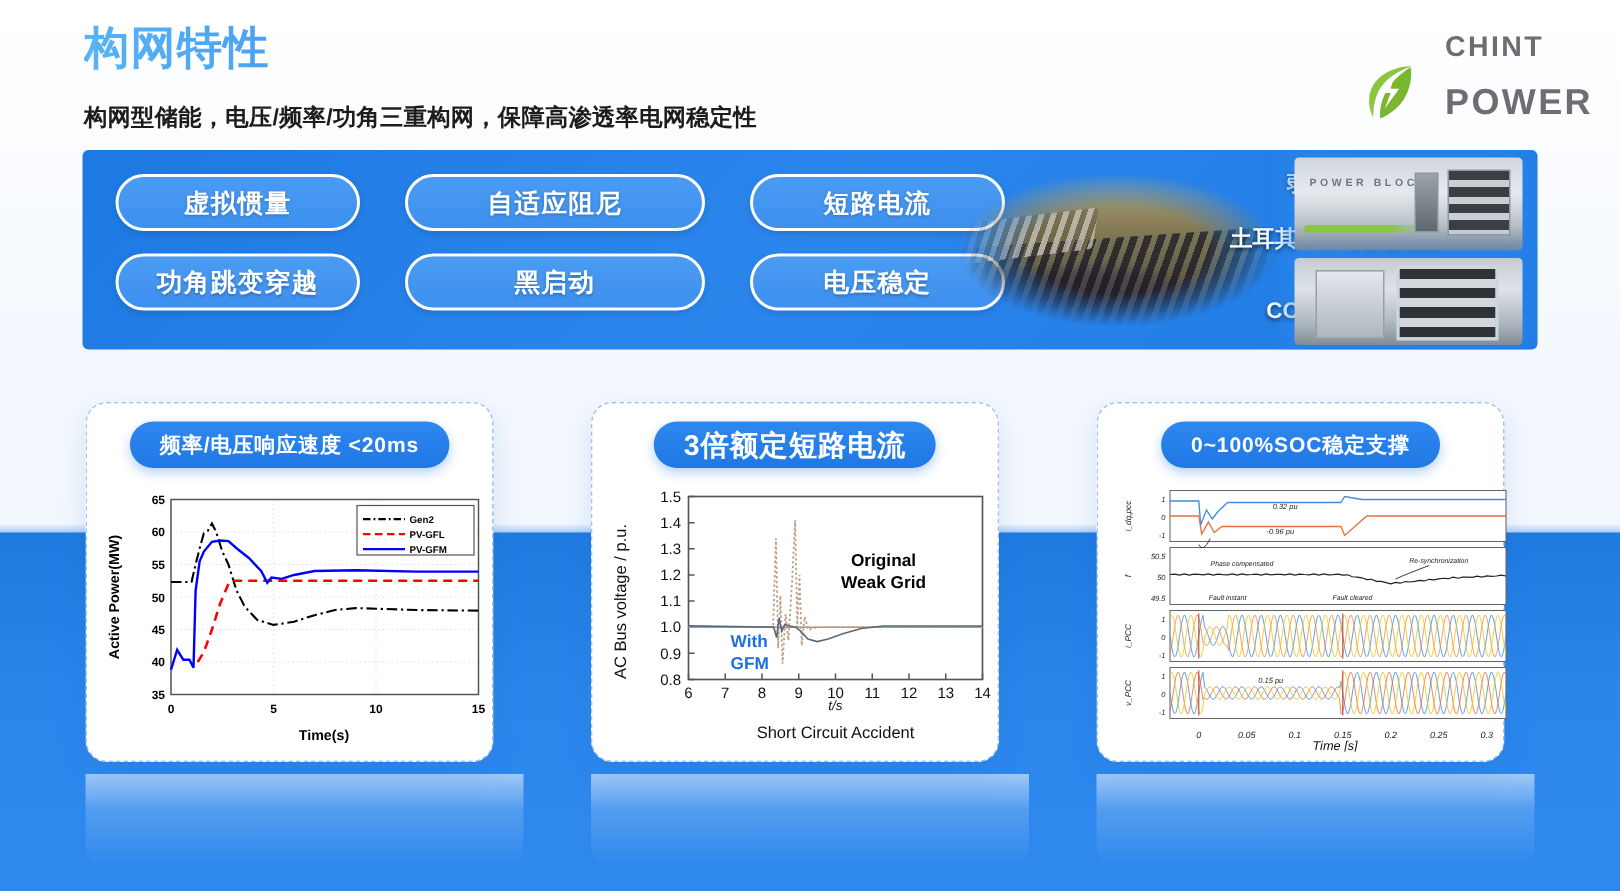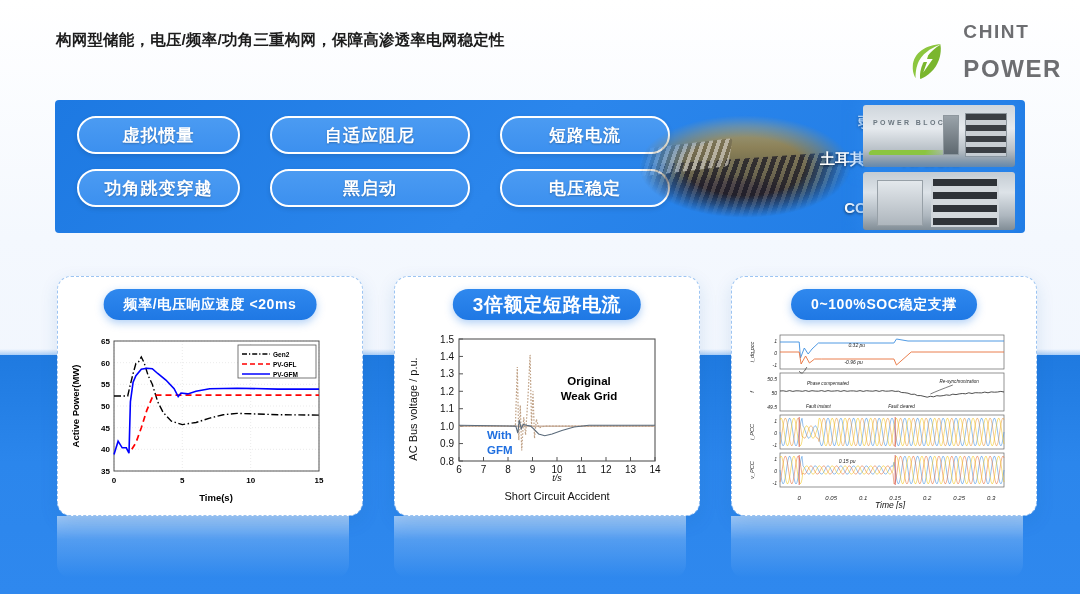--- a/index.html
+++ b/index.html
@@ -118,21 +118,21 @@
   .pb-door { position: absolute; right: 56px; top: 10px; width: 16px; height: 40px;
     background: linear-gradient(180deg,#9aa3aa,#5f6970); border: 1px solid #8e979e; }
   .pb-cab { position: absolute; left: 14px; top: 8px; width: 46px; height: 46px;
     background: linear-gradient(180deg,#e3e8ec,#aeb6bd); border: 1px solid #97a0a7; }
   .pb-cab2 { position: absolute; left: 68px; top: 5px; width: 68px; height: 50px;
     background: repeating-linear-gradient(180deg,#2f3338 0 7px,#d3d8dc 7px 13px);
     border: 2px solid #cfd5da; }
 
   
   .card {
-    position: absolute; top: 276px; width: 306px; height: 240px;
+    position: absolute; top: 268px; width: 272px; height: 240px;
     background: #ffffff; border: 1.6px dashed #9cc4f2; border-radius: 14px;
     box-shadow: 0 6px 18px rgba(25,90,170,.13);
   }
   #card1 { left: 57px; }
   #card2 { left: 394px; }
   #card3 { left: 731px; }
 
   .card-title {
     position: absolute; left: 50%; transform: translateX(-50%); top: 12px;
     height: 31px; padding: 0 20px; border-radius: 16px;
@@ -156,20 +156,21 @@
 </style>
 </head>
 <body>
 
 <div id="slide">
 
   <div class="blue-field-soft"></div>
   <div class="blue-field"></div>
 
   <div class="hdr">
+    <h1>构网特性</h1>
     <h2>构网型储能，电压/频率/功角三重构网，保障高渗透率电网稳定性</h2>
   </div>
 
   <div class="logo">
     <svg class="leaf" viewBox="0 0 40 42">
       <path d="M34 3C18 4 5 12 4 26c-.6 8 3 13 3 13S6 26 13 17C20 8 30 5 34 3z" fill="#8cc63f"></path>
       <path d="M33 4C23 10 14 20 12 32c-1 6 0 8 0 8s10-4 16-13c6-9 6-20 5-23z" fill="#7ab62e"></path>
       <path d="M22 9l-9 13h6l-4 11 10-14h-6z" fill="#ffffff"></path>
     </svg>
     <div class="wordmark">

